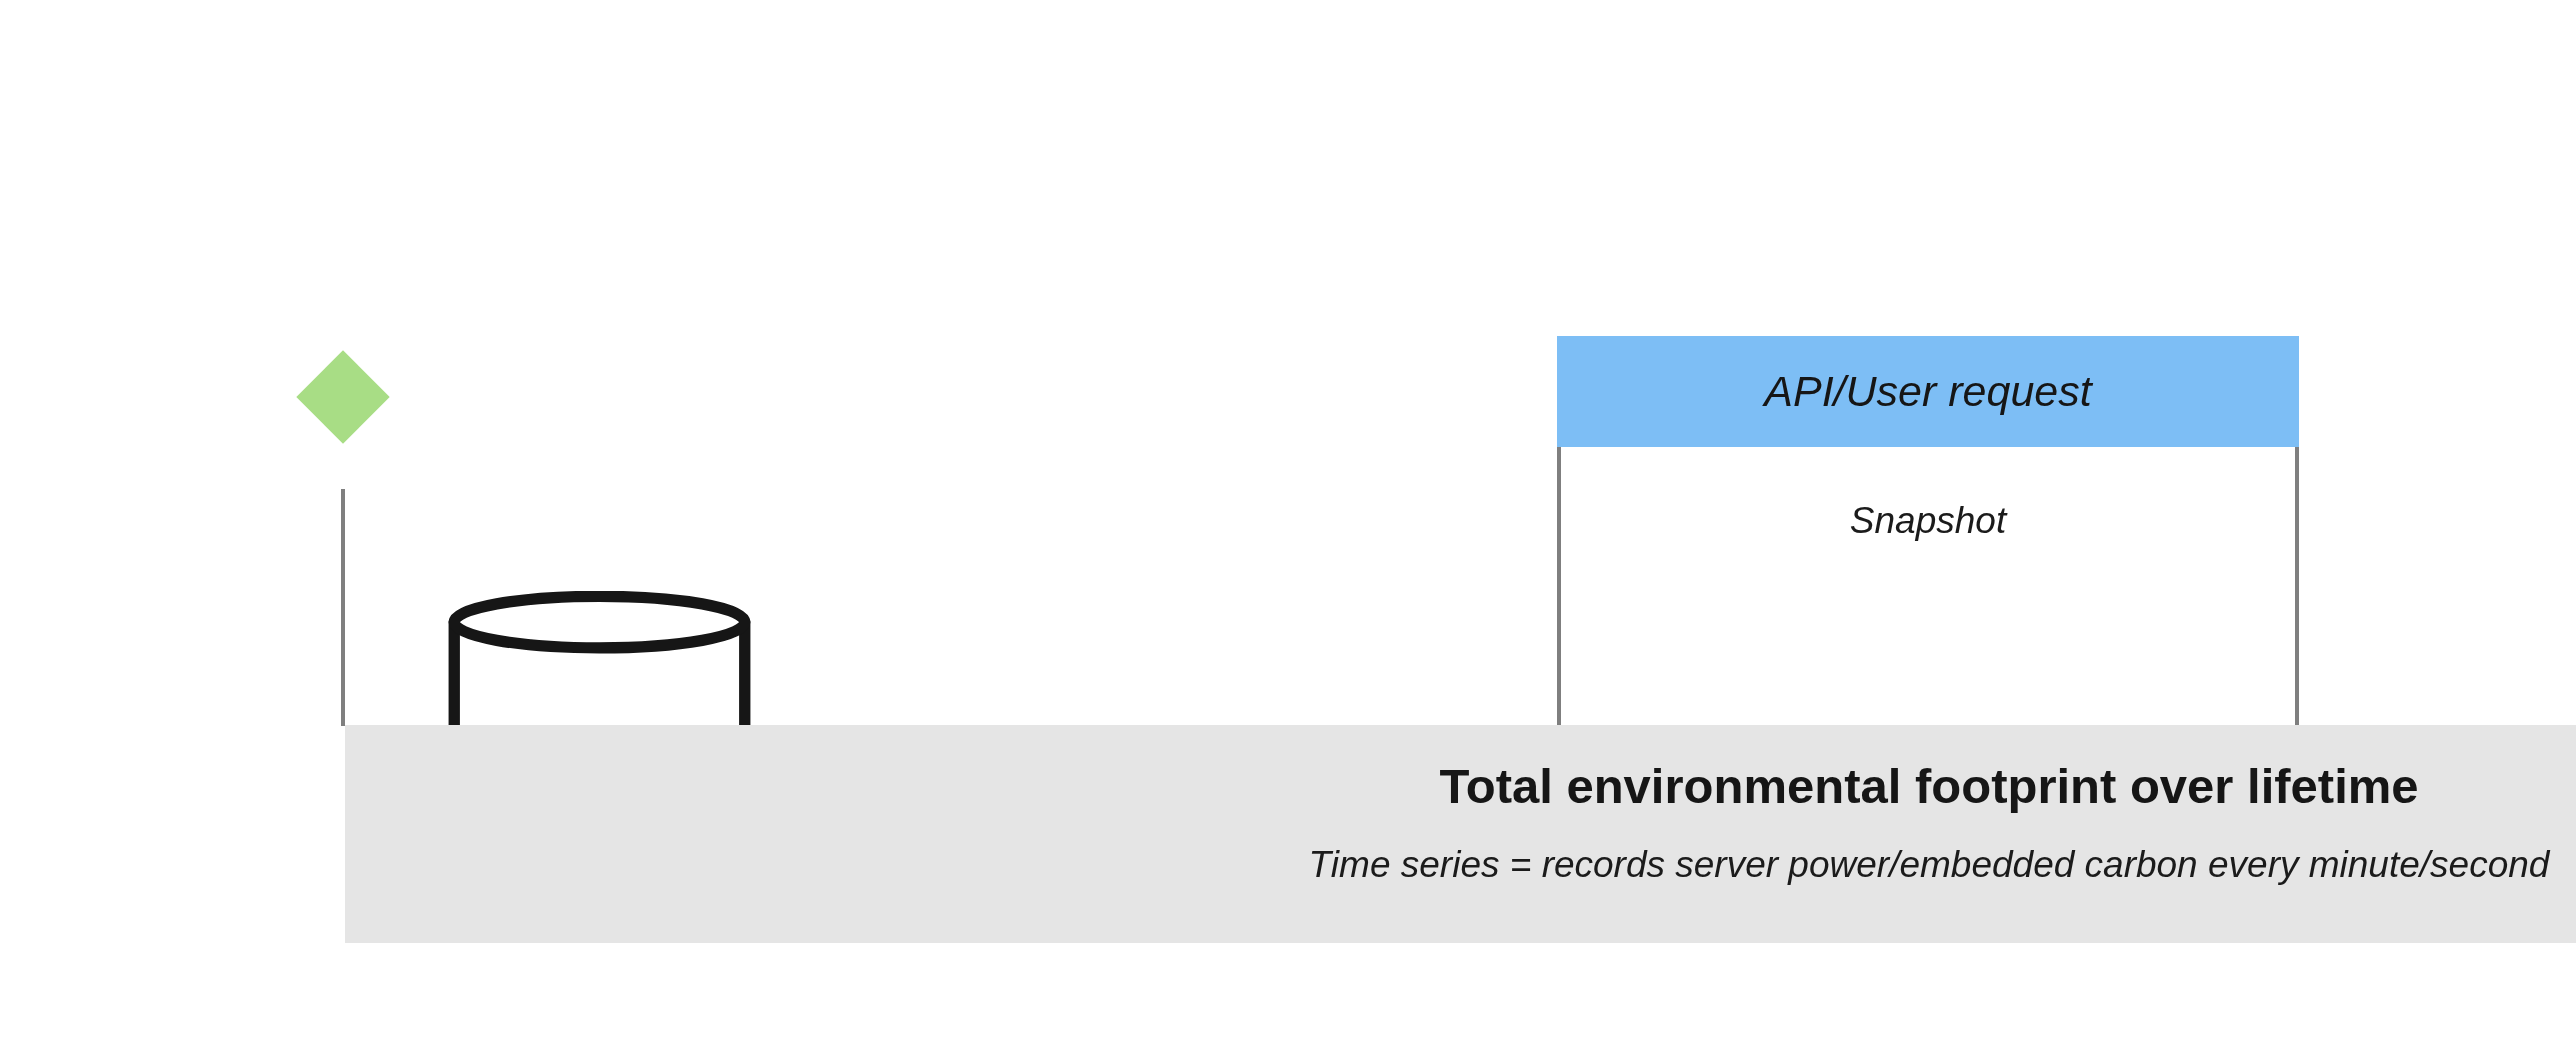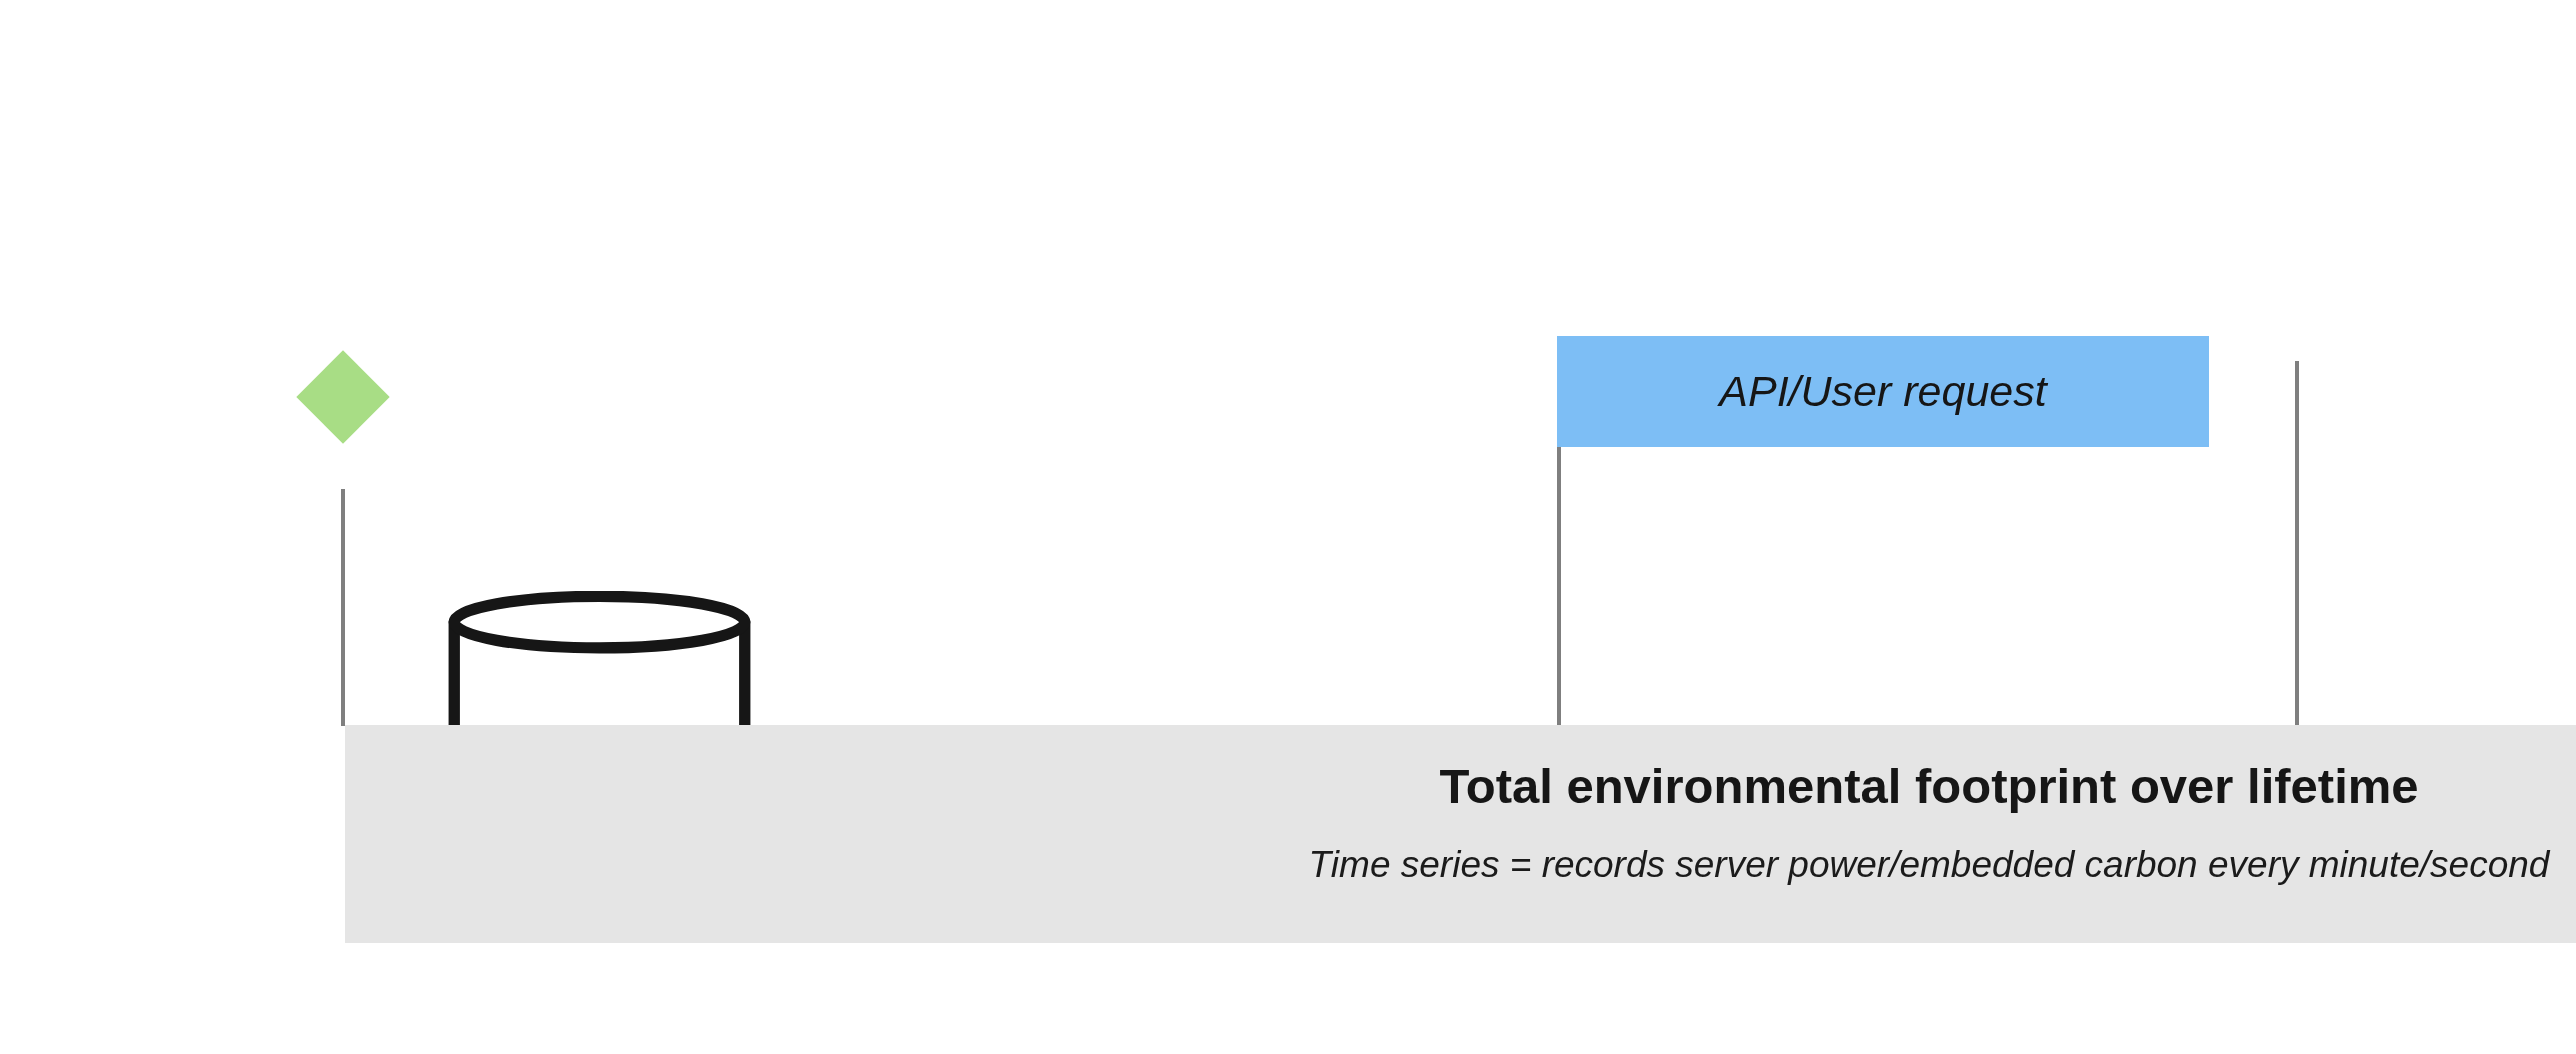--- a/index.html
+++ b/index.html
@@ -71,21 +71,21 @@
     position: absolute;
     left: 1557px;
     top: 336px;
     width: 742px;
     height: 391px;
   }
   #snapshot-box {
     position: absolute;
     left: 0;
     top: 0;
-    width: 652px;
+    width: 742px;
     height: 111px;
     background: #7dbef5;
     display: flex;
     align-items: center;
     justify-content: center;
   }
   #snapshot-box-label {
     font-family: "Liberation Sans", sans-serif;
     font-style: italic;
     font-size: 43px;
@@ -174,20 +174,21 @@
   <div id="snapshot-group">
 
     <div id="bracket-leg-left" class="bracket-leg"></div>
 
     <div id="bracket-leg-right" class="bracket-leg"></div>
 
     <div id="snapshot-box">
       <span id="snapshot-box-label">API/User request</span>
     </div>
 
+    <div id="snapshot-caption">Snapshot</div>
   </div>
 
   <div id="footprint-bar">
     <div id="footprint-title">Total environmental footprint over lifetime</div>
     <div id="footprint-subtitle">Time series = records server power/embedded carbon every minute/second</div>
   </div>
 
 </div>
 
 

